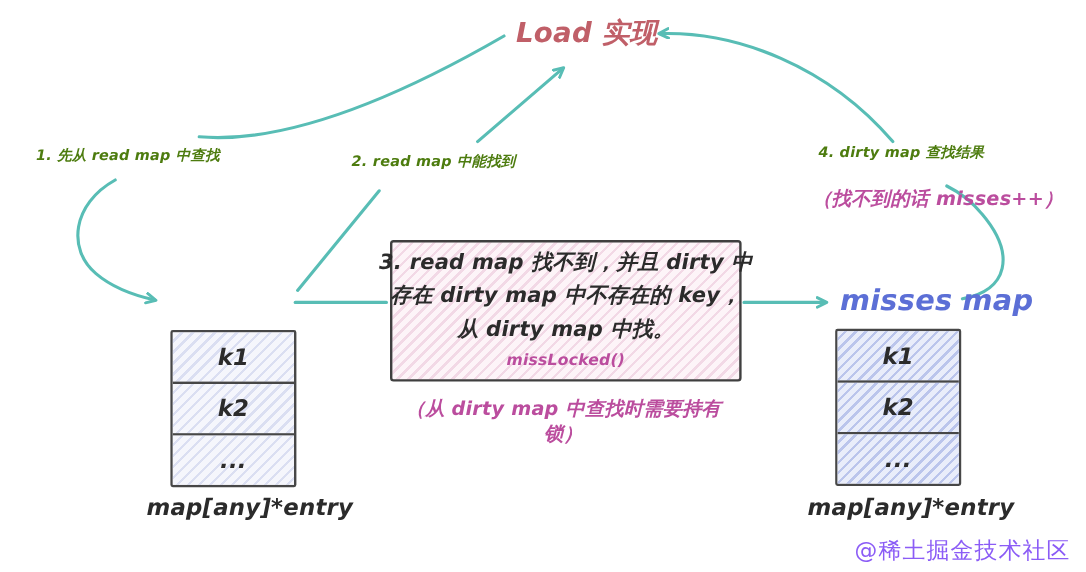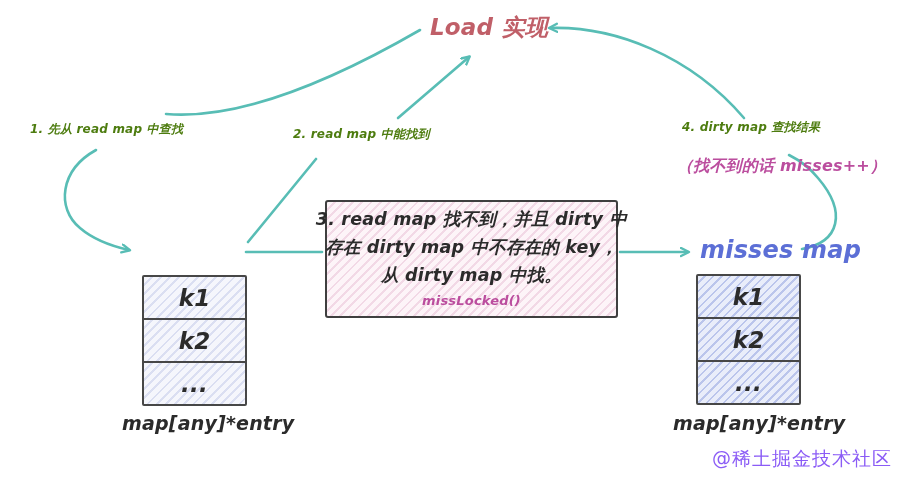--- a/index.html
+++ b/index.html
@@ -15,21 +15,21 @@
   .step{font-size:12px;color:#4d7c0f;}
   .pink{color:#bb4d9e;}
   .note{font-size:16px;}
   .maplabel{font-size:24px;color:#5c6fd6;}
   .stack{
     width:101px;border:2.5px solid #474747;border-radius:2px;z-index:2;
     background:#fff;
   }
   .cell{
     height:41px;display:flex;align-items:center;justify-content:center;
-    font-size:23px;color:#2b2b2b;border-bottom:2.5px solid #474747;
+    font-size:19px;color:#2b2b2b;border-bottom:2.5px solid #474747;
   }
   .cell:last-child{border-bottom:none;}
   .hatch-light{background:#f5f6fc repeating-linear-gradient(135deg,rgba(255,255,255,0) 0 4.5px,rgba(150,162,215,.28) 4.5px 6.5px);}
   .hatch-dense{background:#e9edfa repeating-linear-gradient(135deg,rgba(255,255,255,0) 0 4px,rgba(130,148,218,.45) 4px 6px);}
   .typelabel{font-size:19px;color:#2b2b2b;text-align:center;}
   .centerbox{
     left:325px;top:200px;width:289px;height:114px;z-index:2;
     border:2.5px solid #3f3f3f;border-radius:3px;
     background:#fdf4f8 repeating-linear-gradient(135deg,rgba(255,255,255,0) 0 4.5px,rgba(222,166,196,.35) 4.5px 6.5px);
     display:flex;flex-direction:column;align-items:center;justify-content:center;
@@ -83,16 +83,17 @@
     <div class="cell hand hatch-dense">...</div>
   </div>
   <div class="abs txt hand typelabel" style="left:673px;top:412px;width:150px;">map[any]*entry</div>
 
   <div class="abs centerbox">
     <div class="line hand">3. read map 找不到，并且 dirty 中</div>
     <div class="line hand">存在 dirty map 中不存在的 key，</div>
     <div class="line hand">从 dirty map 中找。</div>
     <div class="fn hand pink">missLocked()</div>
   </div>
+  <div class="abs caption hand pink">（从 dirty map 中查找时需要持有锁）</div>
 
   <div class="abs txt watermark">@稀土掘金技术社区</div>
 
 </div>
 
 </body></html>

